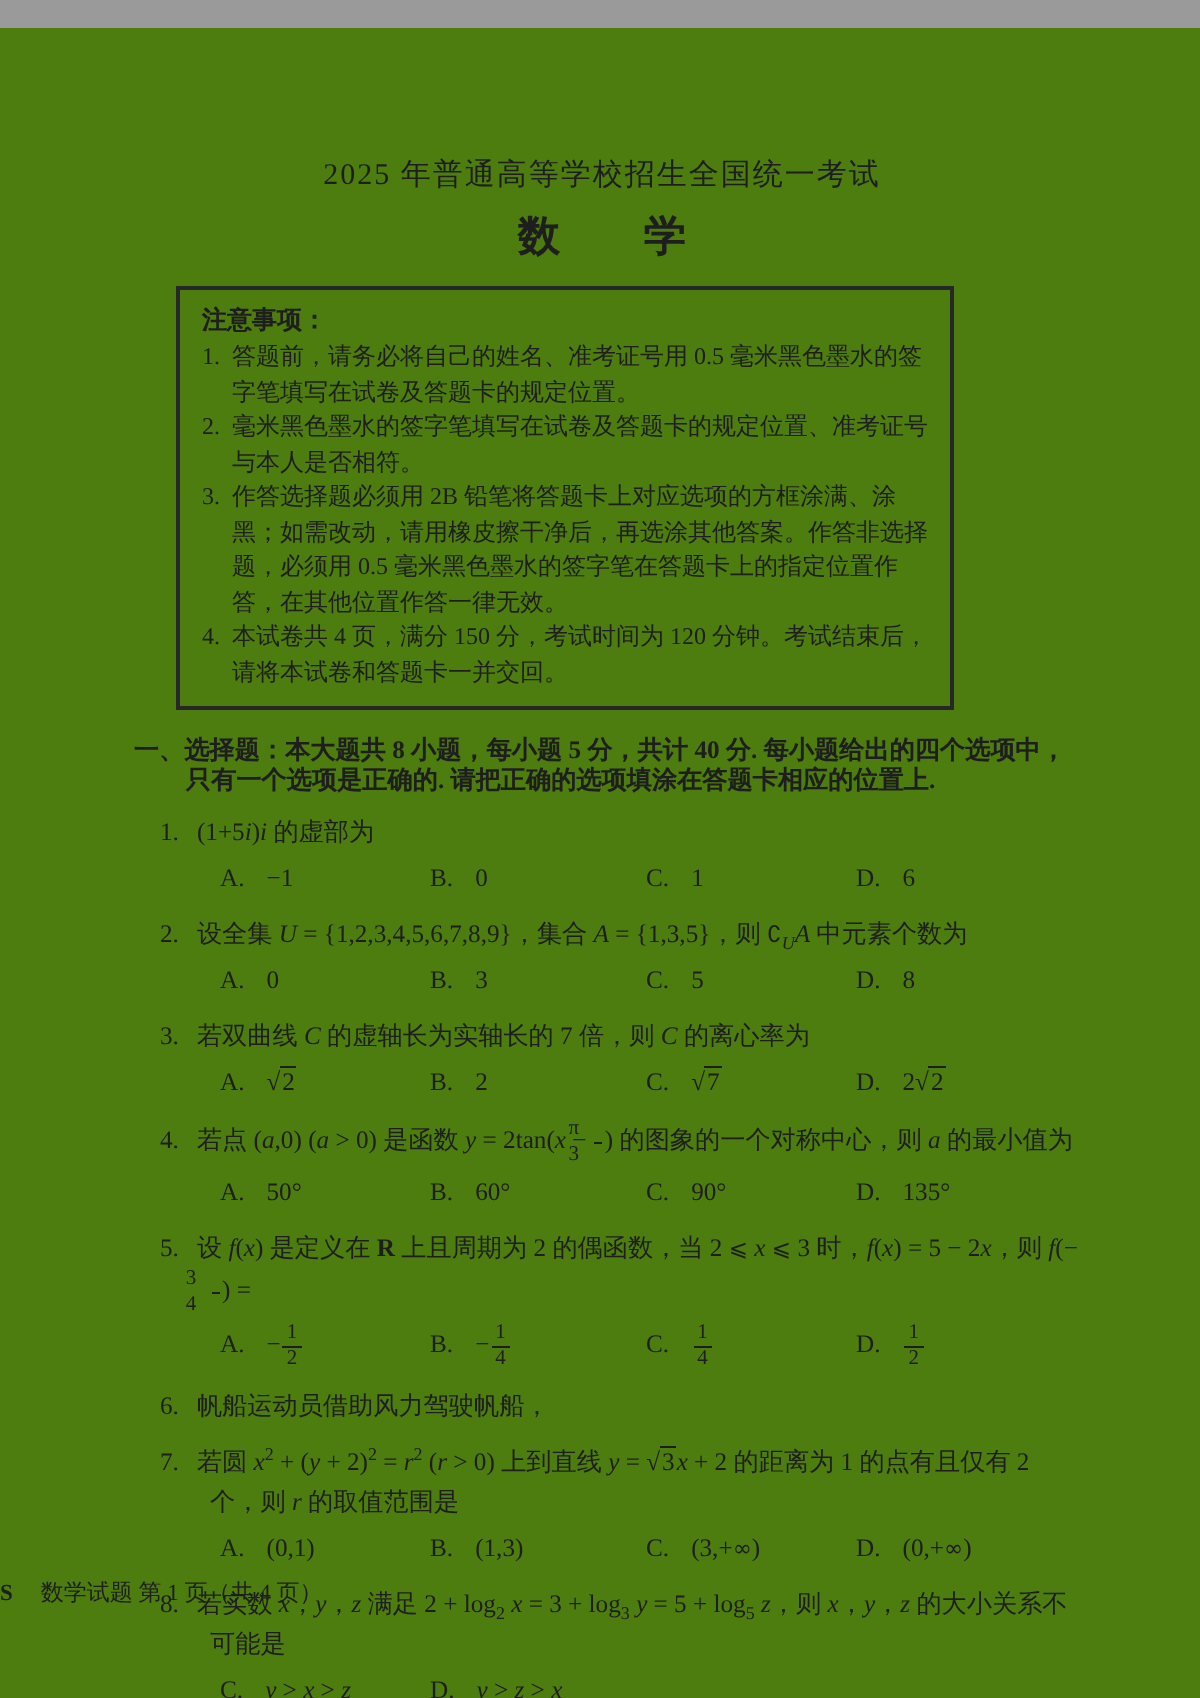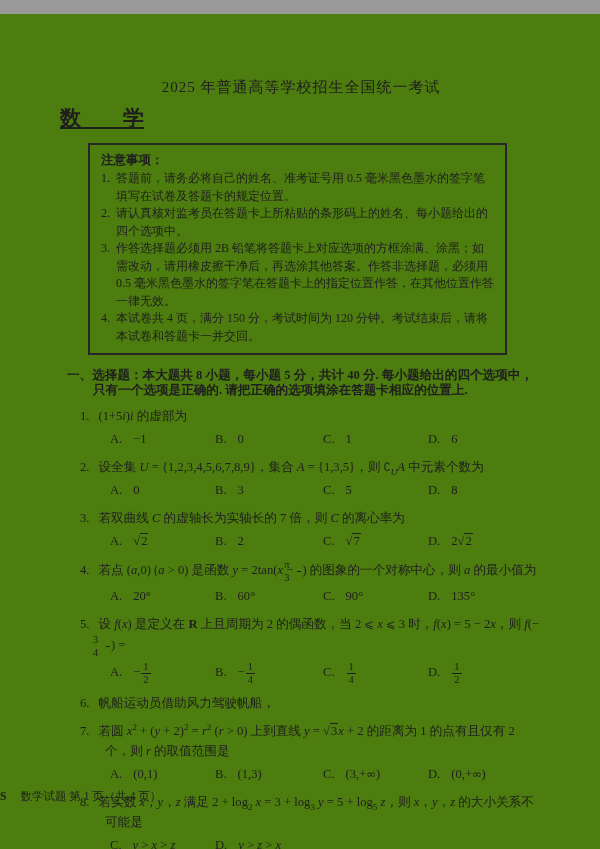--- a/index.html
+++ b/index.html
@@ -9,24 +9,24 @@
     width:600px; height:849px;
     margin:14px auto;
     background:#4d7c0f;
     color:#1e1e1e;
     font-family:"Liberation Serif","DejaVu Serif",serif;
     overflow:hidden;
   }
   .inner { padding:64px 58px 0 60px; }
 
   .exam-title { text-align:center; font-size:15px; font-weight:400; letter-spacing:1px; }
-  .subject-title { font-size:21px; font-weight:700; margin-top:7px;text-decoration:underline; }
+  .subject-title { text-align:center; font-size:21px; font-weight:700; margin-top:7px; }
 
   .notice-box {
-    width:419px; margin:11px auto 0 28px;
+    width:389px; margin:11px auto 0 28px;
     border:2px solid #272727;
     padding:6px 11px 8px 11px;
     font-size:12px; line-height:17.5px;
   }
   .notice-heading { font-weight:700; font-size:12.5px; line-height:19px; }
   .notice-item { display:flex; }
   .notice-item .n-num { width:15px; flex:0 0 15px; }
   .notice-item .n-text { flex:1; }
 
   .section-header {
@@ -80,21 +80,21 @@
     <div class="notice-box">
       <div class="notice-heading">注意事项：</div>
       <div>
   <div class="notice-item">
     <span class="n-num">1.</span>
     <span class="n-text">答题前，请务必将自己的姓名、准考证号用 0.5 毫米黑色墨水的签字笔填写在试卷及答题卡的规定位置。</span>
   </div>
 
   <div class="notice-item">
     <span class="n-num">2.</span>
-    <span class="n-text">请认真核对监考员在答题卡上所粘贴的条形码上的姓名、每小题给出的四个选项中。</span>
+    <span class="n-text">毫米黑色墨水的签字笔填写在试卷及答题卡的规定位置、准考证号与本人是否相符。</span>
   </div>
 
   <div class="notice-item">
     <span class="n-num">3.</span>
     <span class="n-text">作答选择题必须用 2B 铅笔将答题卡上对应选项的方框涂满、涂黑；如需改动，请用橡皮擦干净后，再选涂其他答案。作答非选择题，必须用 0.5 毫米黑色墨水的签字笔在答题卡上的指定位置作答，在其他位置作答一律无效。</span>
   </div>
 
   <div class="notice-item">
     <span class="n-num">4.</span>
     <span class="n-text">本试卷共 4 页，满分 150 分，考试时间为 120 分钟。考试结束后，请将本试卷和答题卡一并交回。</span>
@@ -131,21 +131,21 @@
             <span class="opt"><span class="opt-label">A.</span><span class="opt-text"><span class="srt">√<span class="vin">2</span></span></span></span>
             <span class="opt"><span class="opt-label">B.</span><span class="opt-text">2</span></span>
             <span class="opt"><span class="opt-label">C.</span><span class="opt-text"><span class="srt">√<span class="vin">7</span></span></span></span>
             <span class="opt"><span class="opt-label">D.</span><span class="opt-text">2<span class="srt">√<span class="vin">2</span></span></span></span>
           </div>
   </div>
 
   <div class="q">
     <div class="q-stem-line"><span class="q-num">4.</span><span class="q-stem">若点 (<i>a</i>,0) (<i>a</i> &gt; 0) 是函数 <i>y</i> = 2tan(<i>x</i> − <span class="frac"><span class="fn">π</span><span class="fd">3</span></span>) 的图象的一个对称中心，则 <i>a</i> 的最小值为</span></div>
     <div class="q-opts">
-            <span class="opt"><span class="opt-label">A.</span><span class="opt-text">20°</span></span>
+            <span class="opt"><span class="opt-label">A.</span><span class="opt-text">50°</span></span>
             <span class="opt"><span class="opt-label">B.</span><span class="opt-text">60°</span></span>
             <span class="opt"><span class="opt-label">C.</span><span class="opt-text">90°</span></span>
             <span class="opt"><span class="opt-label">D.</span><span class="opt-text">135°</span></span>
           </div>
   </div>
 
   <div class="q">
     <div class="q-stem-line"><span class="q-num">5.</span><span class="q-stem">设 <i>f</i>(<i>x</i>) 是定义在 <b>R</b> 上且周期为 2 的偶函数，当 2 <span class="ds">⩽</span> <i>x</i> <span class="ds">⩽</span> 3 时，<i>f</i>(<i>x</i>) = 5 − 2<i>x</i>，则 <i>f</i>(−<span class="frac"><span class="fn">3</span><span class="fd">4</span></span>) =</span></div>
     <div class="q-opts">
             <span class="opt"><span class="opt-label">A.</span><span class="opt-text">−<span class="frac"><span class="fn">1</span><span class="fd">2</span></span></span></span>

